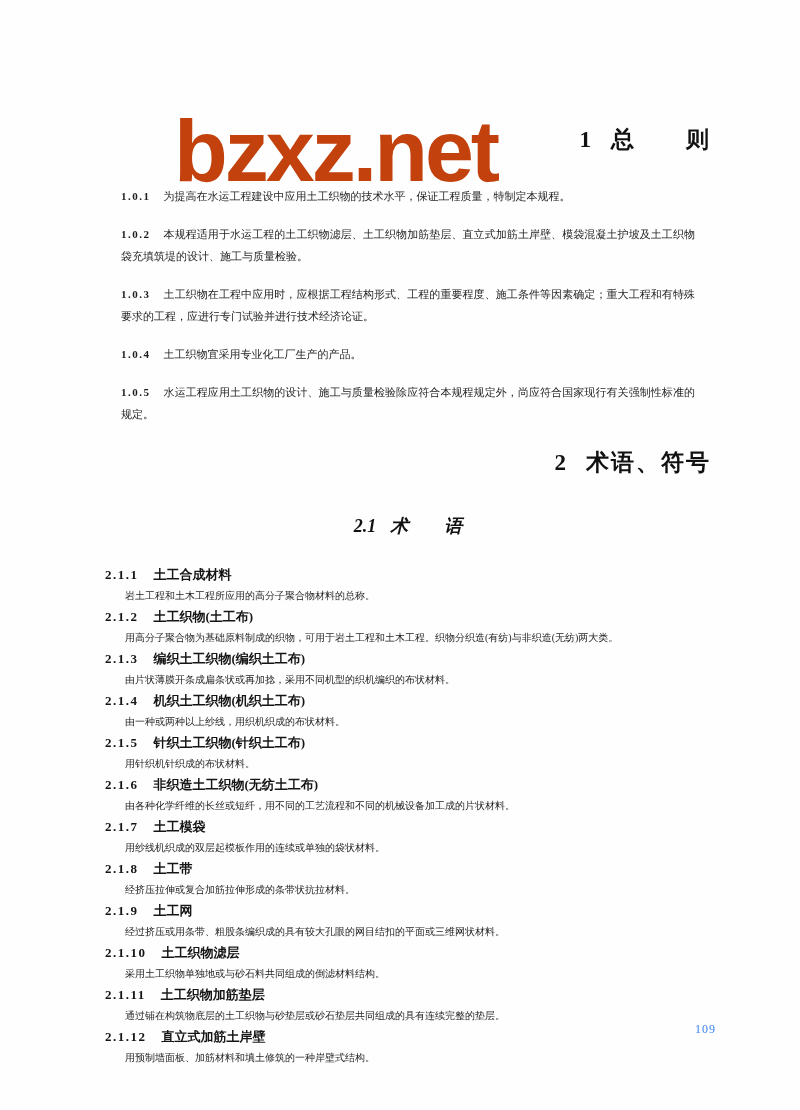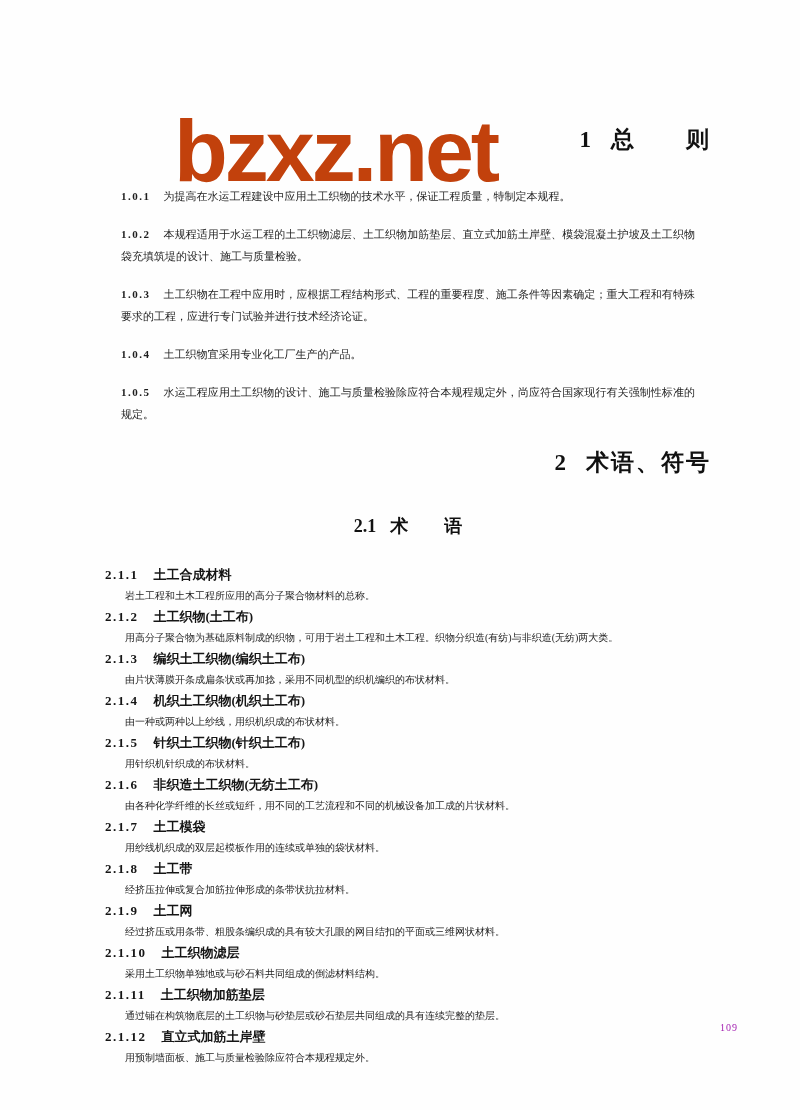--- a/index.html
+++ b/index.html
@@ -49,20 +49,21 @@
     margin-right:13px;
     letter-spacing:1.5px;
     white-space:nowrap;
   }
   .chapter2-block { margin-top:22px; }
   h2.section {
     font-size:18px; font-weight:700;
     text-align:center;
     margin:36px 0 26px 0;
     color:#111;
+    font-style:italic;
   }
   h2.section .sec-num { margin-right:14px; }
   .terms { }
   p.term-head {
     margin:0;
     font-size:13px;
     line-height:21px;
     font-weight:700;
     color:#151515;
   }
@@ -71,25 +72,24 @@
     margin:0;
     font-size:10px;
     line-height:21px;
     text-indent:2em;
     text-align:justify;
     font-weight:400;
   }
   .page-num {
     position:absolute;
     top:1022px; left:695px;
-    font-size:10px;
+    font-size:12px;
     letter-spacing:1px;
-    color:#a21caf;
+    color:#3b82f6;
     z-index:1;
-    margin-left:25px;
   }
 </style>
 </head>
 <body>
 
 <div class="page">
 
   <div class="watermark">bzxz.net</div>
 
   <div class="content">
@@ -178,21 +178,21 @@
         <p class="term-def">采用土工织物单独地或与砂石料共同组成的倒滤材料结构。</p>
 
         <p class="term-head">
           <span class="num">2.1.11</span><span>土工织物加筋垫层</span>
         </p>
         <p class="term-def">通过铺在构筑物底层的土工织物与砂垫层或砂石垫层共同组成的具有连续完整的垫层。</p>
 
         <p class="term-head">
           <span class="num">2.1.12</span><span>直立式加筋土岸壁</span>
         </p>
-        <p class="term-def">用预制墙面板、施工与质量检验除应符合本规程规定外。</p>
+        <p class="term-def">用预制墙面板、加筋材料和填土修筑的一种岸壁式结构。</p>
 
       </div>
     </div>
 
   </div>
 
   <div class="page-num">109</div>
 
 </div>
 

